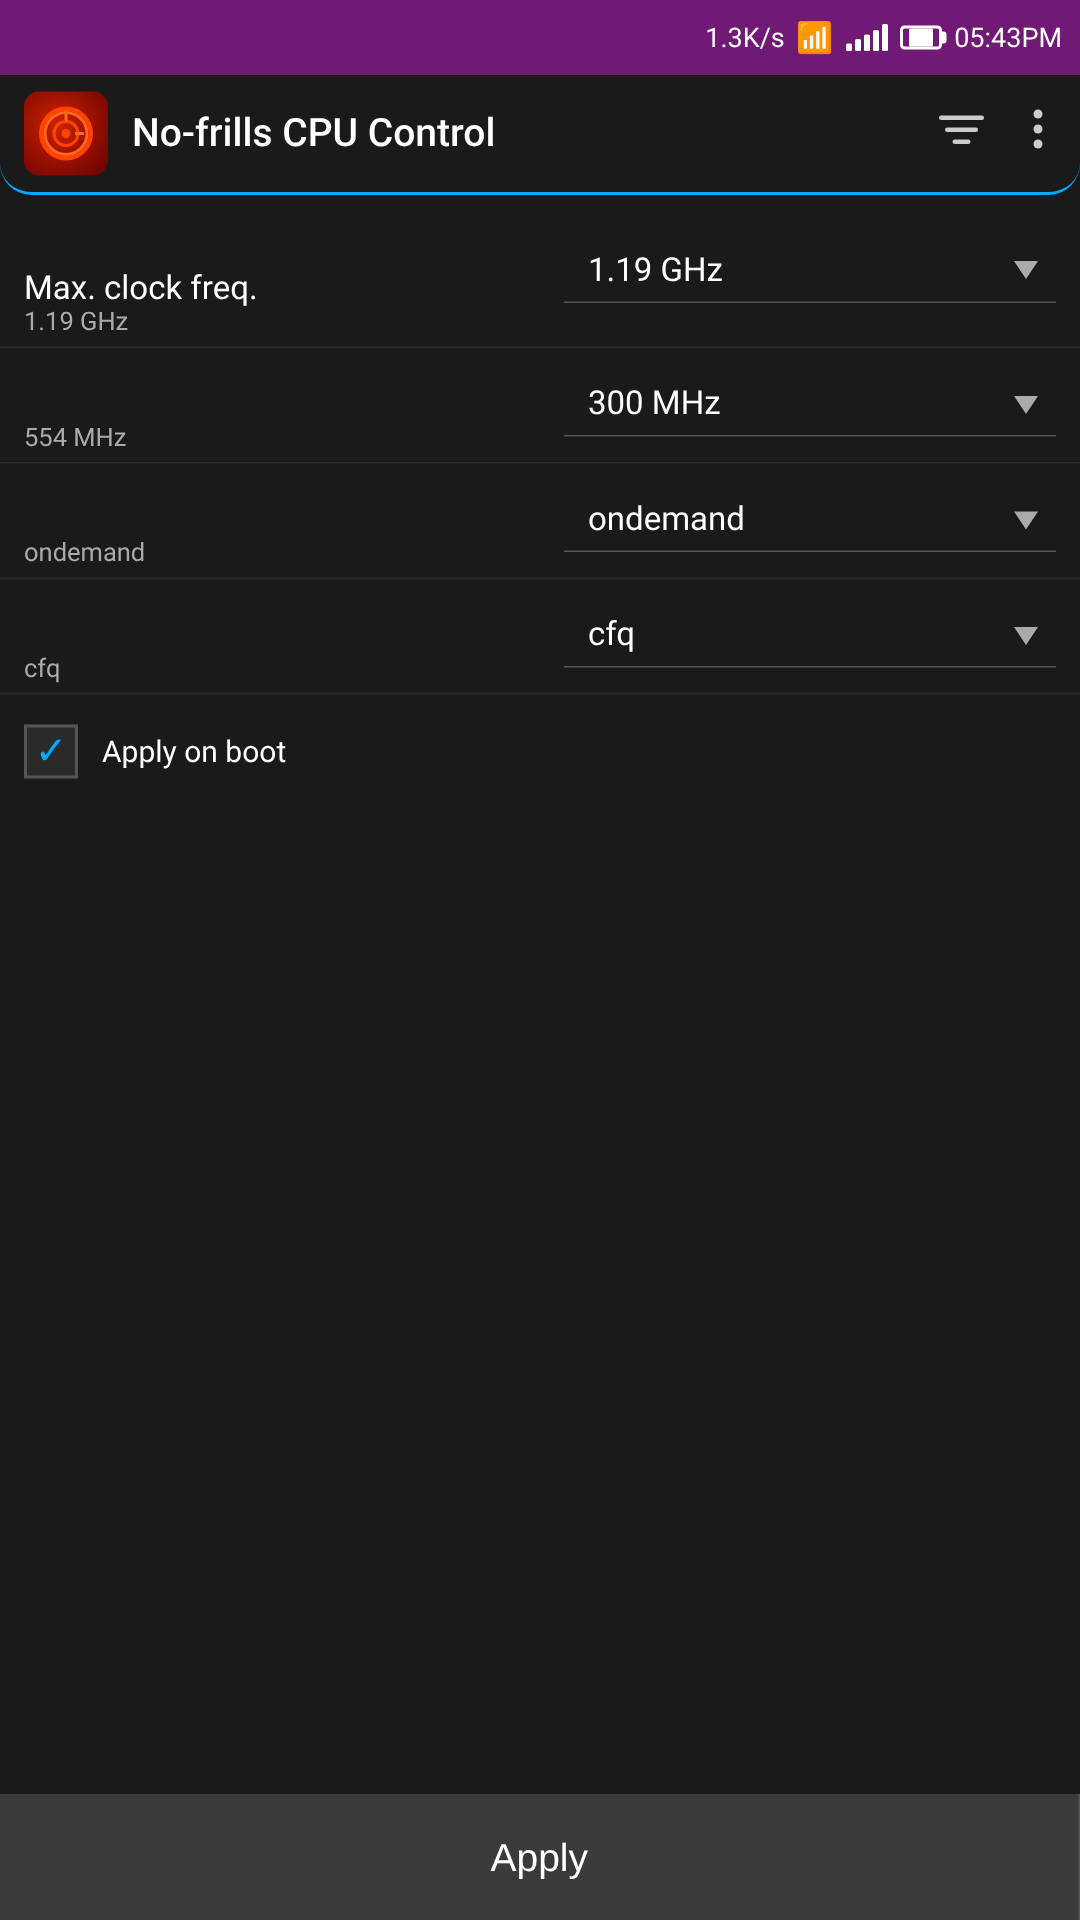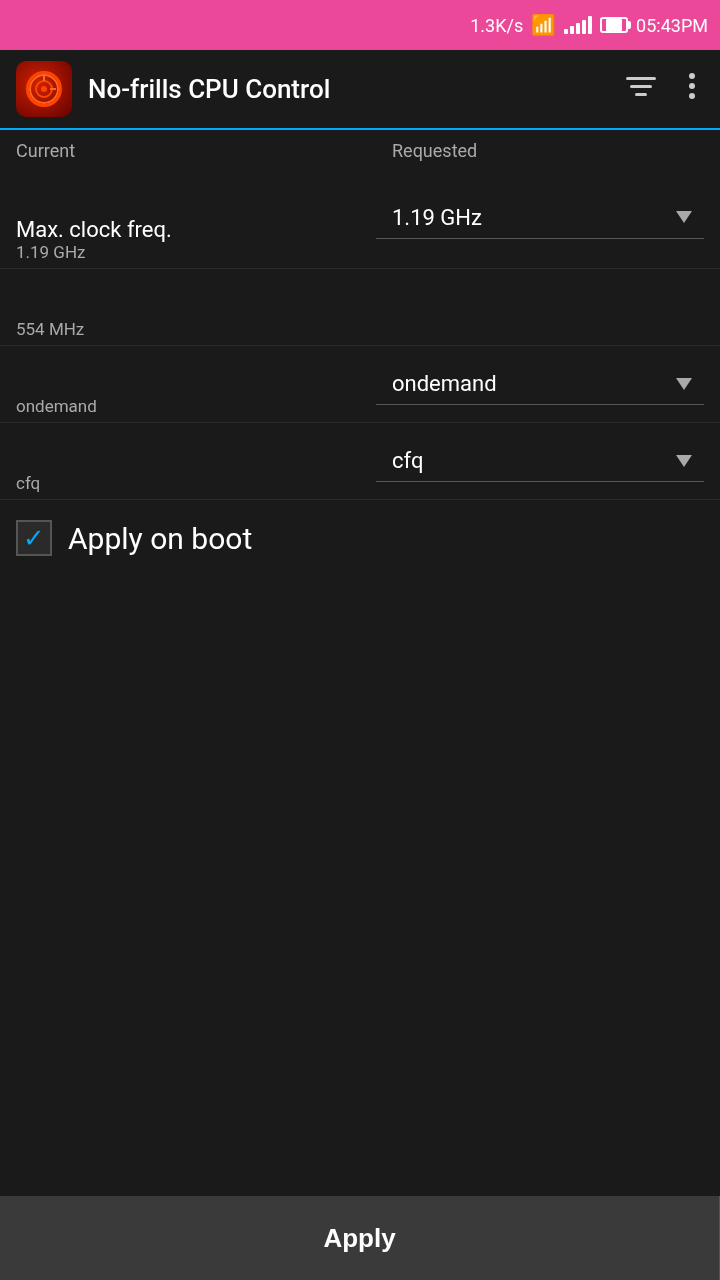--- a/index.html
+++ b/index.html
@@ -11,21 +11,21 @@
       font-family: 'Roboto', Arial, sans-serif;
       color: #ffffff;
       overflow: hidden;
       position: relative;
     }
 
     
     #status-bar {
       width: 720px;
       height: 50px;
-      background: #ec4899;
+      background: #701a75;
       display: flex;
       align-items: center;
       justify-content: flex-end;
       padding: 0 12px;
       gap: 8px;
     }
     .status-text {
       color: #ffffff;
       font-size: 18px;
       font-weight: 400;
@@ -74,20 +74,21 @@
     
     #app-header {
       width: 720px;
       height: 80px;
       background: #1a1a1a;
       border-bottom: 2px solid #00aaff;
       display: flex;
       align-items: center;
       padding: 0 16px;
       gap: 16px;
+      border-radius: 21px;
     }
     #app-icon {
       width: 56px;
       height: 56px;
       border-radius: 10px;
       background: radial-gradient(circle at 40% 40%, #cc2200, #660000);
       display: flex;
       align-items: center;
       justify-content: center;
       flex-shrink: 0;
@@ -202,21 +203,21 @@
       align-items: center;
       justify-content: center;
       flex-shrink: 0;
     }
     .checkmark {
       color: #00aaff;
       font-size: 26px;
       line-height: 1;
     }
     .apply-boot-label {
-      font-size: 30px;
+      font-size: 20px;
       color: #ffffff;
     }
 
     
     #bottom-buttons {
       position: absolute;
       bottom: 0;
       left: 0;
       width: 720px;
       height: 84px;
@@ -226,21 +227,21 @@
       flex: 1;
       height: 84px;
       display: flex;
       align-items: center;
       justify-content: center;
       background: #3a3a3a;
       border: none;
       cursor: pointer;
       font-size: 26px;
       color: #ffffff;
-      font-weight: 700;
+      font-weight: 400;
     }
     .bottom-btn:first-child {
       border-right: 1px solid #555;
     }
   </style>
 </head>
 <body>
 
 <div id="status-bar">
   <span class="status-text">1.3K/s</span>
@@ -285,40 +286,40 @@
     <svg width="8" height="28" viewBox="0 0 8 28">
       <circle cx="4" cy="4" r="3" fill="#cccccc"></circle>
       <circle cx="4" cy="14" r="3" fill="#cccccc"></circle>
       <circle cx="4" cy="24" r="3" fill="#cccccc"></circle>
     </svg>
   </div>
 </div>
 
 <div id="main-content">
 
-  <div id="column-headers">
-    <div class="col-current">Current</div>
-    <div class="col-requested">Requested</div>
-  </div>
 
   <div class="setting-row">
     <div class="setting-current">
       <div class="setting-label">Max. clock freq.</div>
       <div class="setting-value-current">1.19 GHz</div>
     </div>
     <div class="setting-requested">
       <span class="setting-requested-value">1.19 GHz</span>
       <div class="dropdown-arrow"></div>
     </div>
   </div>
 
   <div class="setting-row">
     <div class="setting-current">
       <div class="setting-value-current">554 MHz</div>
     </div>
+    <div class="setting-requested">
+      <span class="setting-requested-value">300 MHz</span>
+      <div class="dropdown-arrow"></div>
+    </div>
   </div>
 
   <div class="setting-row">
     <div class="setting-current">
       <div class="setting-value-current">ondemand</div>
     </div>
     <div class="setting-requested">
       <span class="setting-requested-value">ondemand</span>
       <div class="dropdown-arrow"></div>
     </div>

